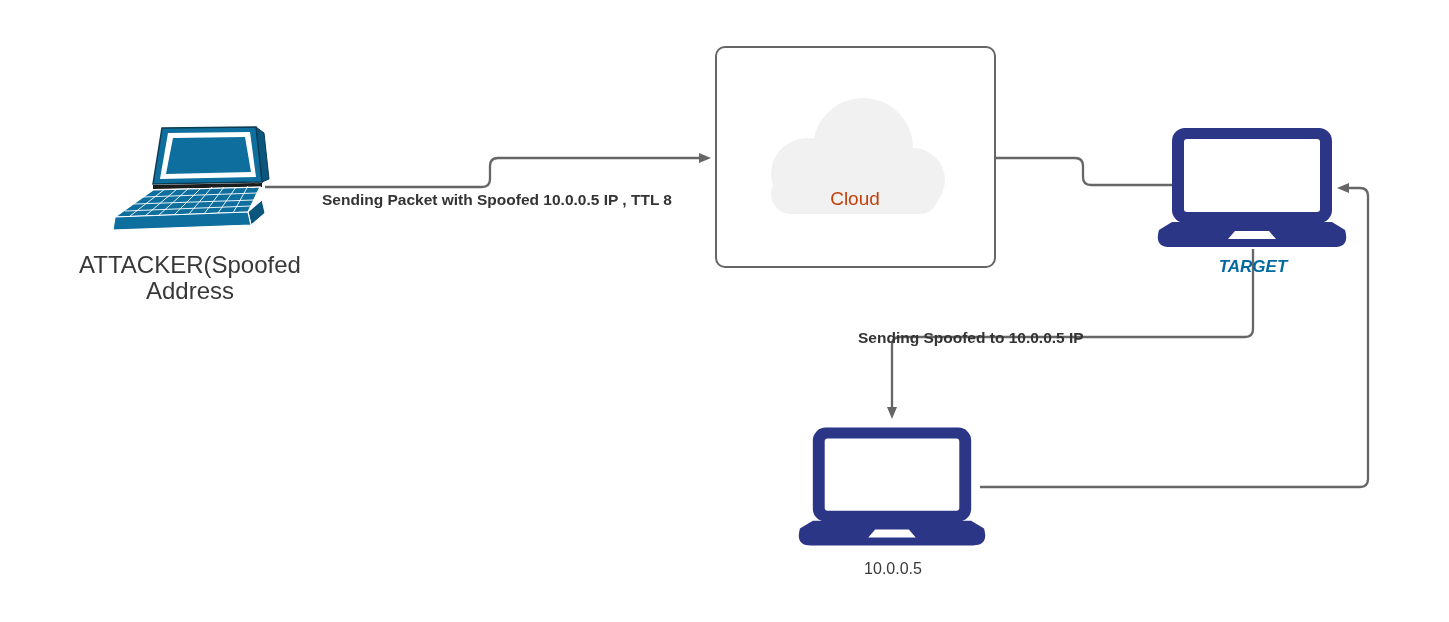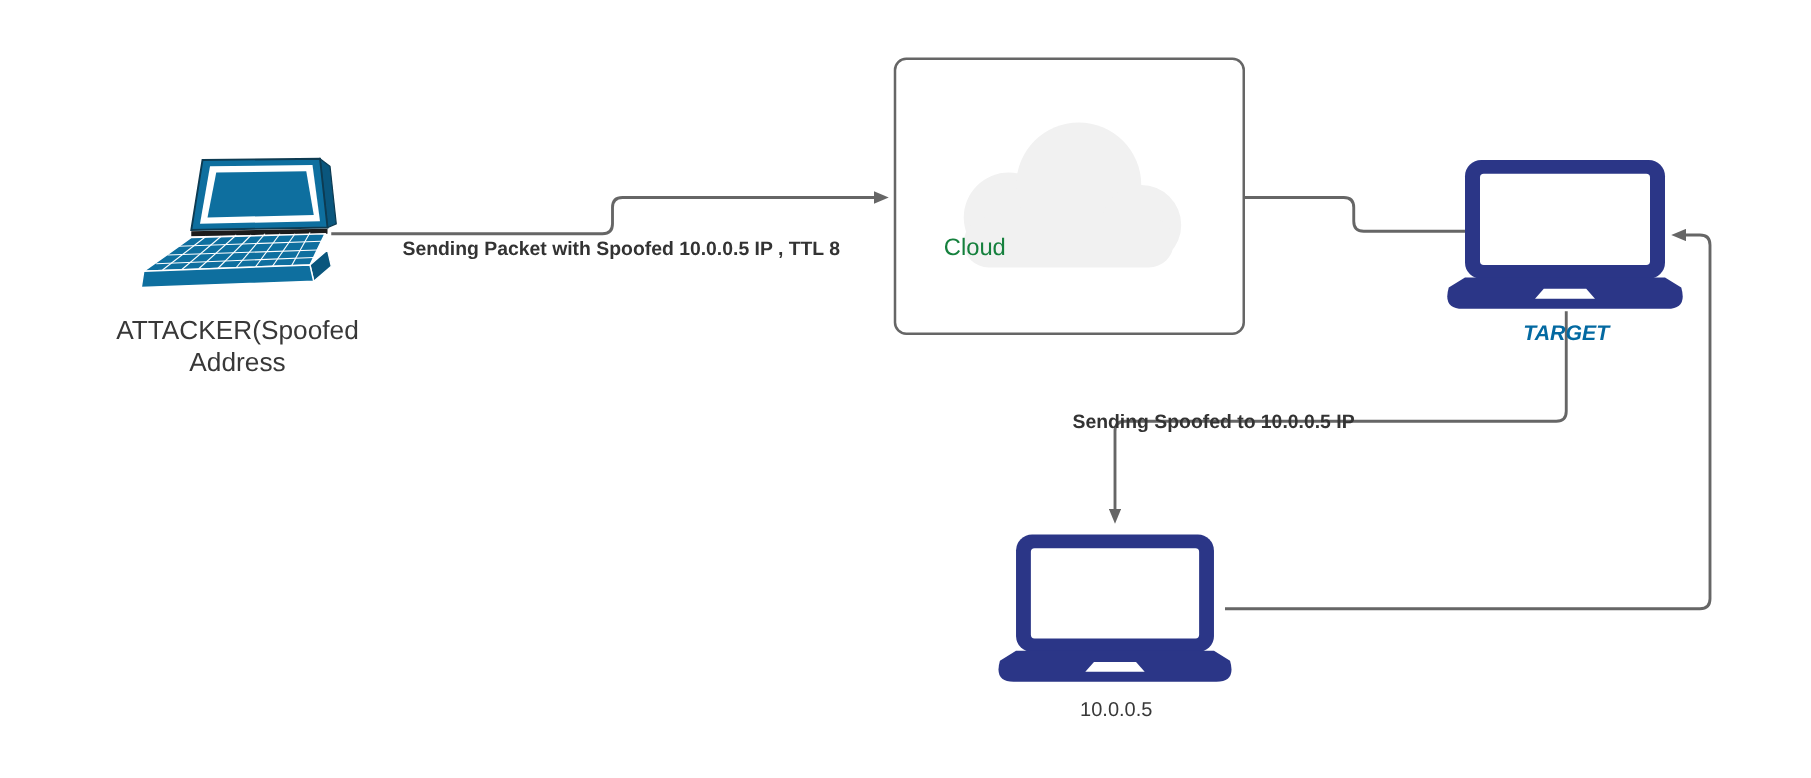--- a/index.html
+++ b/index.html
@@ -6,33 +6,33 @@
   #canvas{
     position:relative;width:1449px;height:622px;background:#ffffff;overflow:hidden;
     font-family:"Liberation Sans", sans-serif;
   }
   .abs{position:absolute;}
   .edge-label{
     position:absolute;font-weight:bold;font-size:15.5px;color:#333333;
     white-space:nowrap;text-align:center;
   }
   .node-label{
-    position:absolute;font-size:21px;color:#383838;text-align:center;line-height:26px;
+    position:absolute;font-size:24px;color:#383838;text-align:center;line-height:26px;
     white-space:nowrap;
   }
   #target-label{font-weight:bold;font-style:italic;font-size:17px;color:#0369a1;}
   #realhost-label{font-size:16px;}
   #cloud-box{
     position:absolute;left:715px;top:46px;width:277px;height:218px;
     background:#ffffff;border:2.5px solid #666666;border-radius:10px;
   }
   #cloud-shape-wrap{position:absolute;left:38px;top:48px;width:200px;height:124px;}
   #cloud-text{
-    position:absolute;left:0;top:92px;width:100%;
-    font-size:19px;color:#15803d;
+    position:absolute;left:0;top:92px;width:100%;text-align:center;
+    font-size:19px;color:#c2410c;
   }
   svg{display:block;}
 </style>
 </head>
 <body>
 
 <div id="canvas">
 
   <svg class="abs" style="left:0;top:0;" width="1449" height="622" viewBox="0 0 1449 622">
     <defs>

